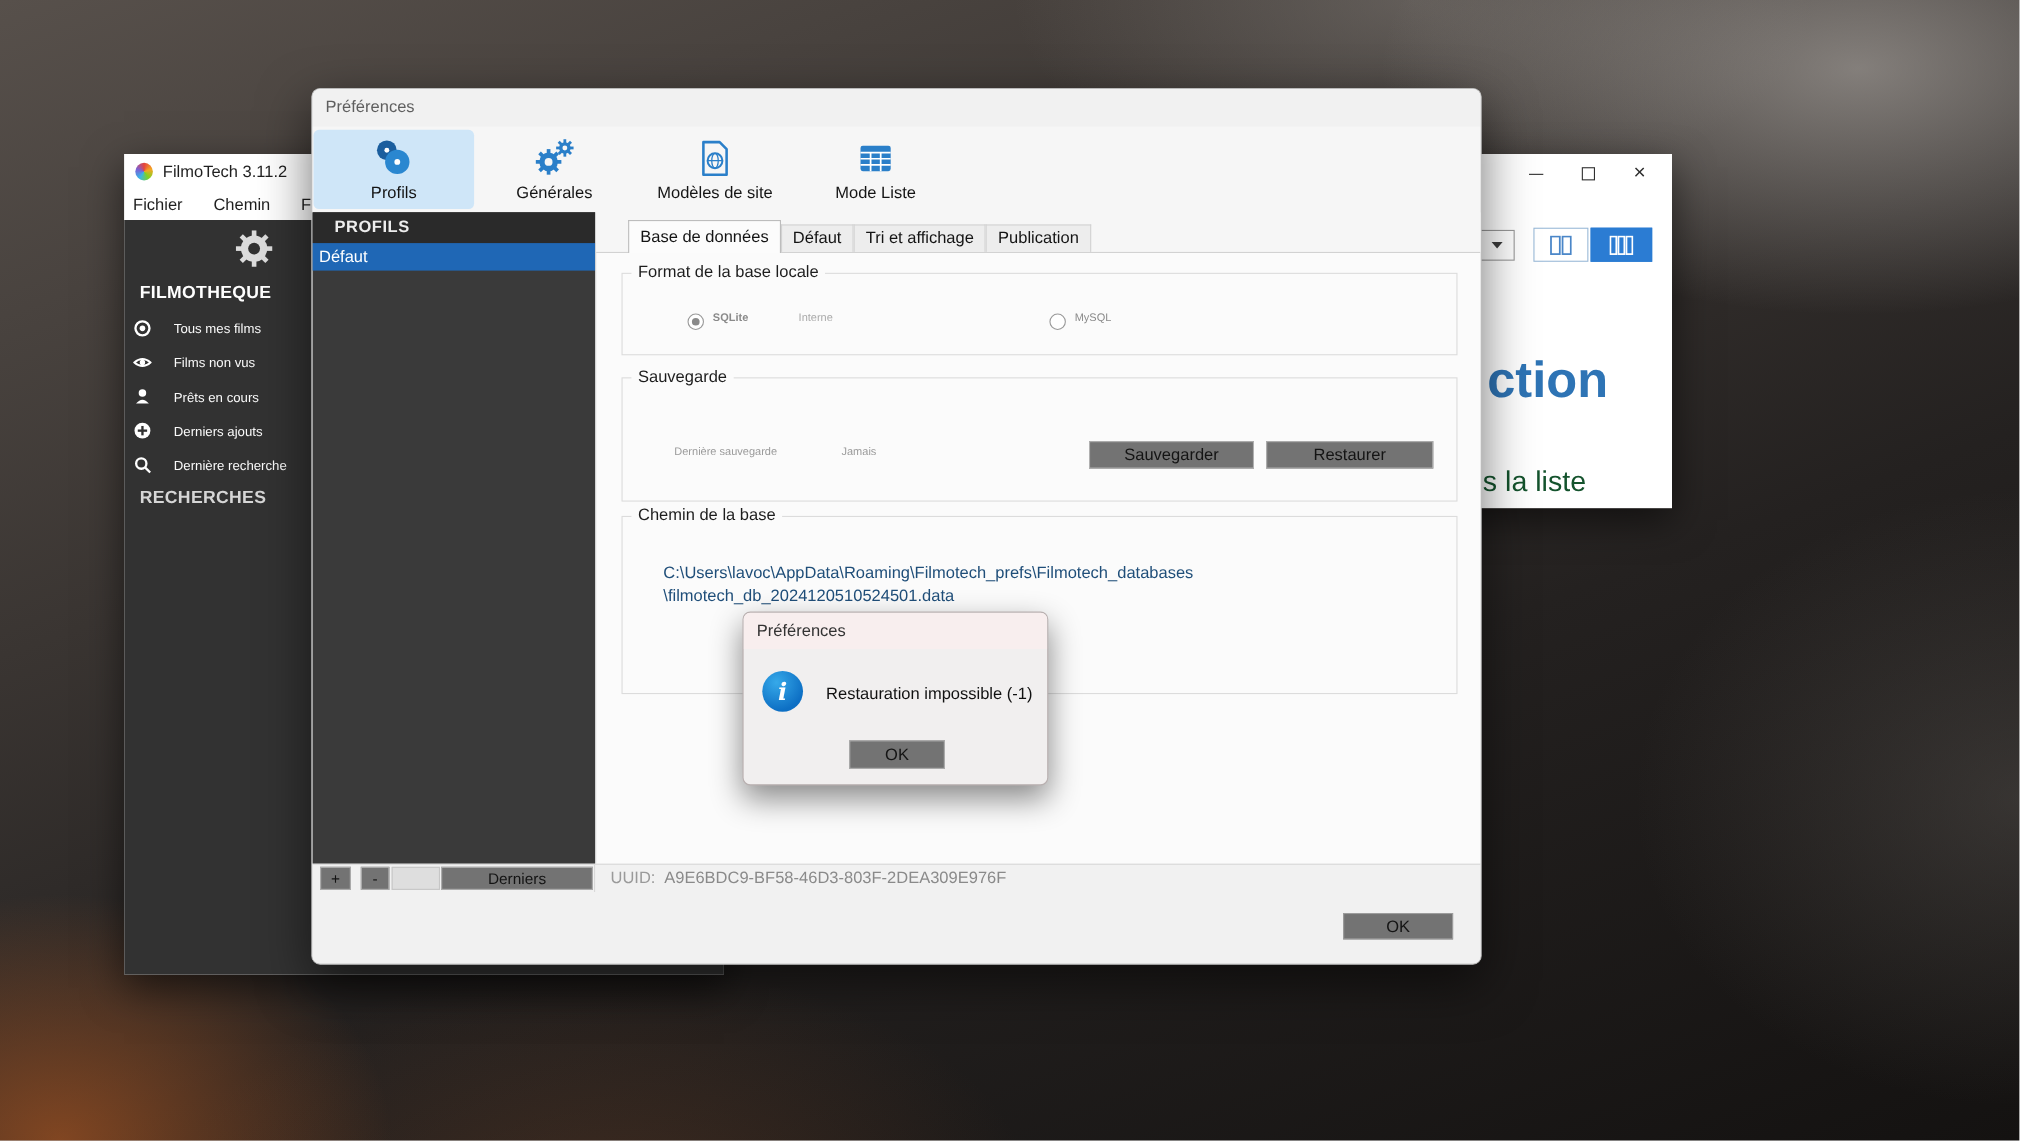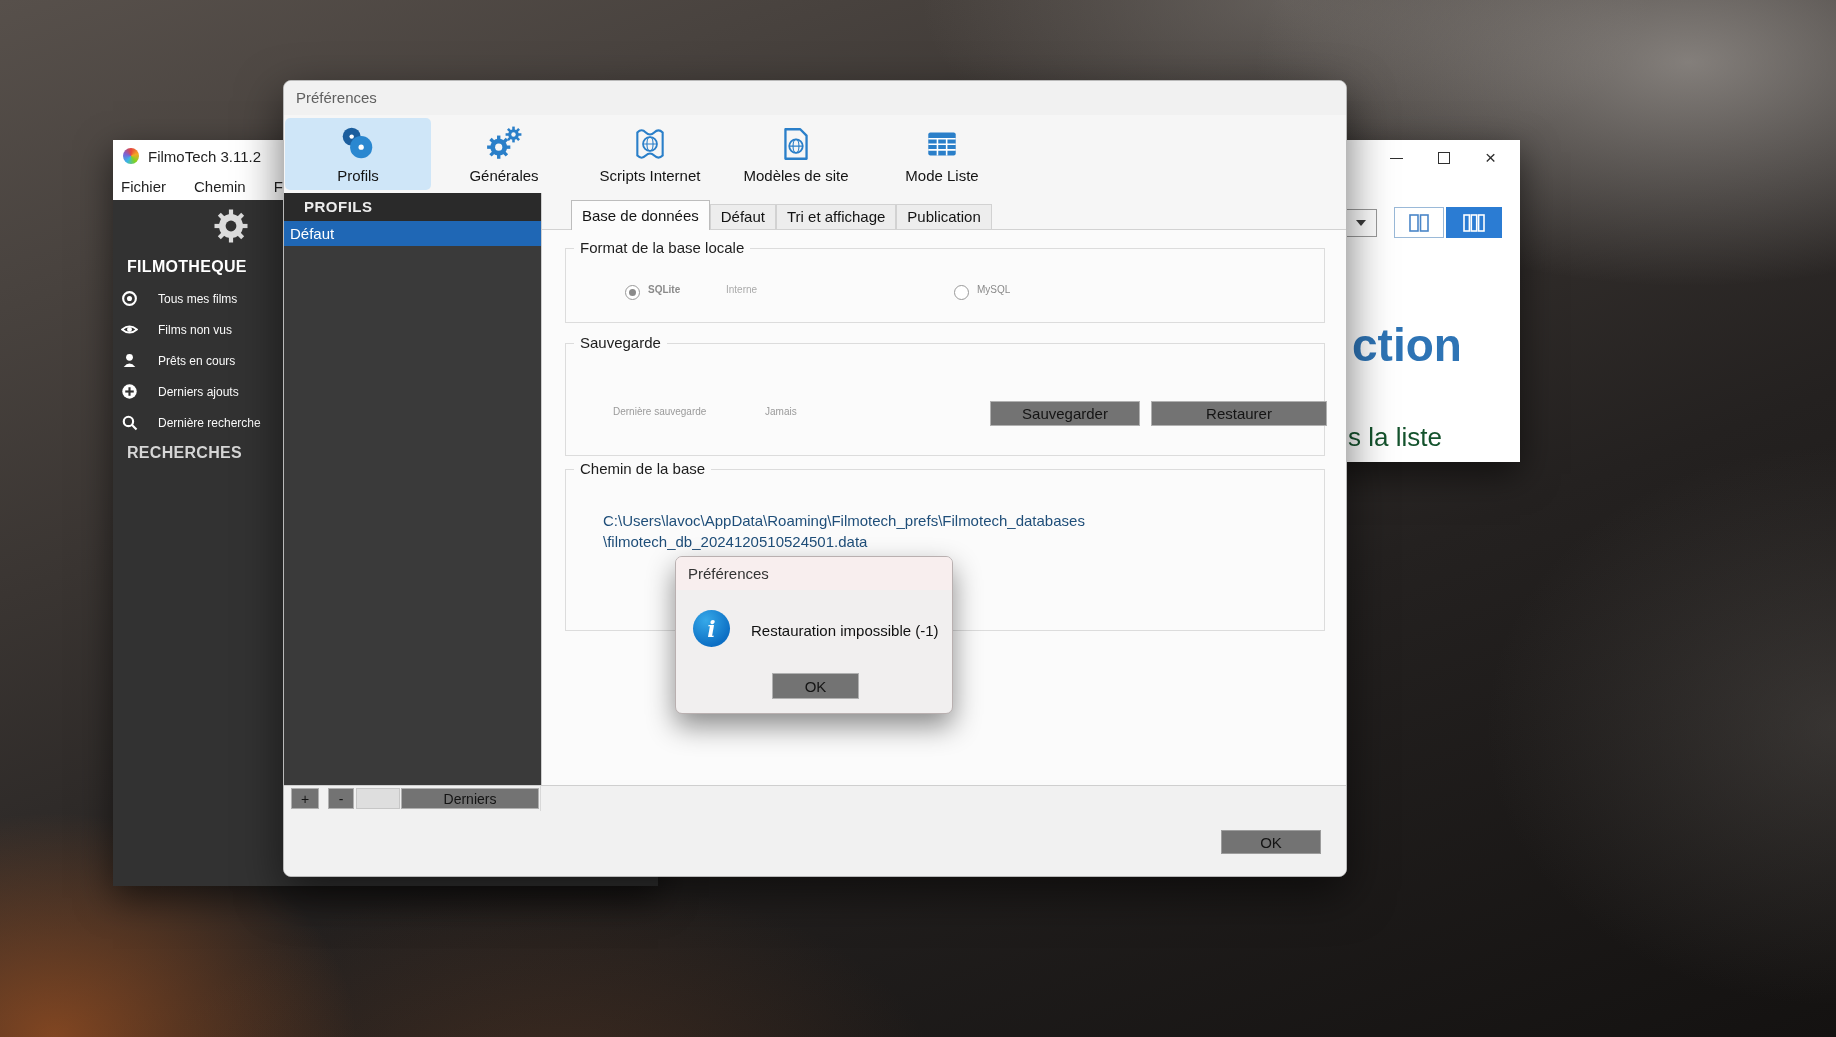--- a/index.html
+++ b/index.html
@@ -242,29 +242,20 @@
               <circle r="5"></circle>
             </g>
           </g>
           <circle cx="13" cy="21" r="3.4" fill="#f6f6f6"></circle>
           <circle cx="27" cy="9" r="2.1" fill="#f6f6f6"></circle>
         </svg>
         <span class="lbl">Générales</span>
       </div>
       <div class="pw-tool">
         <svg viewBox="0 0 36 36" width="38" height="38" fill="none" stroke="#2a7fc9">
-          <path d="M6 7 q4 -4 8 0 q4 4 8 0 q4 -4 8 0 v22 q-4 4 -8 0 q-4 -4 -8 0 q-4 4 -8 0 z" stroke-width="2"></path>
-          <circle cx="18" cy="18" r="6.6" stroke-width="1.7"></circle>
-          <ellipse cx="18" cy="18" rx="2.9" ry="6.6" stroke-width="1.1"></ellipse>
-          <line x1="11.4" y1="18" x2="24.6" y2="18" stroke-width="1.1"></line>
-        </svg>
-        <span class="lbl">Scripts Internet</span>
-      </div>
-      <div class="pw-tool">
-        <svg viewBox="0 0 36 36" width="38" height="38" fill="none" stroke="#2a7fc9">
           <path d="M8 4 h14 l6 6 v22 h-20 z" stroke-width="2.2" stroke-linejoin="round"></path>
           <circle cx="18" cy="20" r="6.4" stroke-width="1.7"></circle>
           <ellipse cx="18" cy="20" rx="2.8" ry="6.4" stroke-width="1.1"></ellipse>
           <line x1="11.6" y1="20" x2="24.4" y2="20" stroke-width="1.1"></line>
         </svg>
         <span class="lbl">Modèles de site</span>
       </div>
       <div class="pw-tool">
         <svg viewBox="0 0 36 36" width="38" height="38">
           <rect x="5" y="7" width="26" height="22" rx="2" fill="#2a7fc9"></rect>
@@ -301,38 +292,42 @@
           <span class="glabel" style="left:160px;top:35px;color:#aaaaaa;">Interne</span>
           <span class="radio" style="left:388px;top:36px;"></span>
           <span class="glabel" style="left:411px;top:35px;color:#8a8a8a;">MySQL</span>
         </div>
 
         <div class="group g2">
           <span class="group-label">Sauvegarde</span>
           <span class="glabel" style="left:47px;top:62px;color:#9a9a9a;">Dernière sauvegarde</span>
           <span class="glabel" style="left:199px;top:62px;color:#9a9a9a;">Jamais</span>
           <button class="btn" style="position:absolute;left:424px;top:57px;width:150px;height:25px;">Sauvegarder</button>
-          <button class="btn" style="position:absolute;left:585px;top:57px;width:176px;height:25px;">Restaurer</button>
+          <button class="btn" style="position:absolute;left:585px;top:57px;width:152px;height:25px;">Restaurer</button>
         </div>
 
         <div class="group g3">
           <span class="group-label">Chemin de la base</span>
           <span class="path-line" style="top:42px;">C:\Users\lavoc\AppData\Roaming\Filmotech_prefs\Filmotech_databases</span>
           <span class="path-line" style="top:63px;">\filmotech_db_2024120510524501.data</span>
         </div>
       </div>
     </div>
 
     <div class="pw-strip">
       <div class="strip-left">
         <button class="btn sb" style="left:7px;width:28px;">+</button>
         <button class="btn sb" style="left:44px;width:26px;">-</button>
         <span class="sb" style="left:72px;width:44px;background:#dedede;border:1px solid #c6c6c6;display:block;"></span>
         <button class="btn sb" style="left:117px;width:138px;">Derniers</button>
       </div>
+      <div class="strip-right">
+        <span class="uuid-label">UUID:</span>
+        <span class="uuid-value">A9E6BDC9-BF58-46D3-803F-2DEA309E976F</span>
+      </div>
     </div>
 
     <div class="pw-footer">
       <button class="btn pw-ok">OK</button>
     </div>
   </div>
 
   <div class="modal">
     <div class="modal-title">Préférences</div>
     <div class="modal-body">

